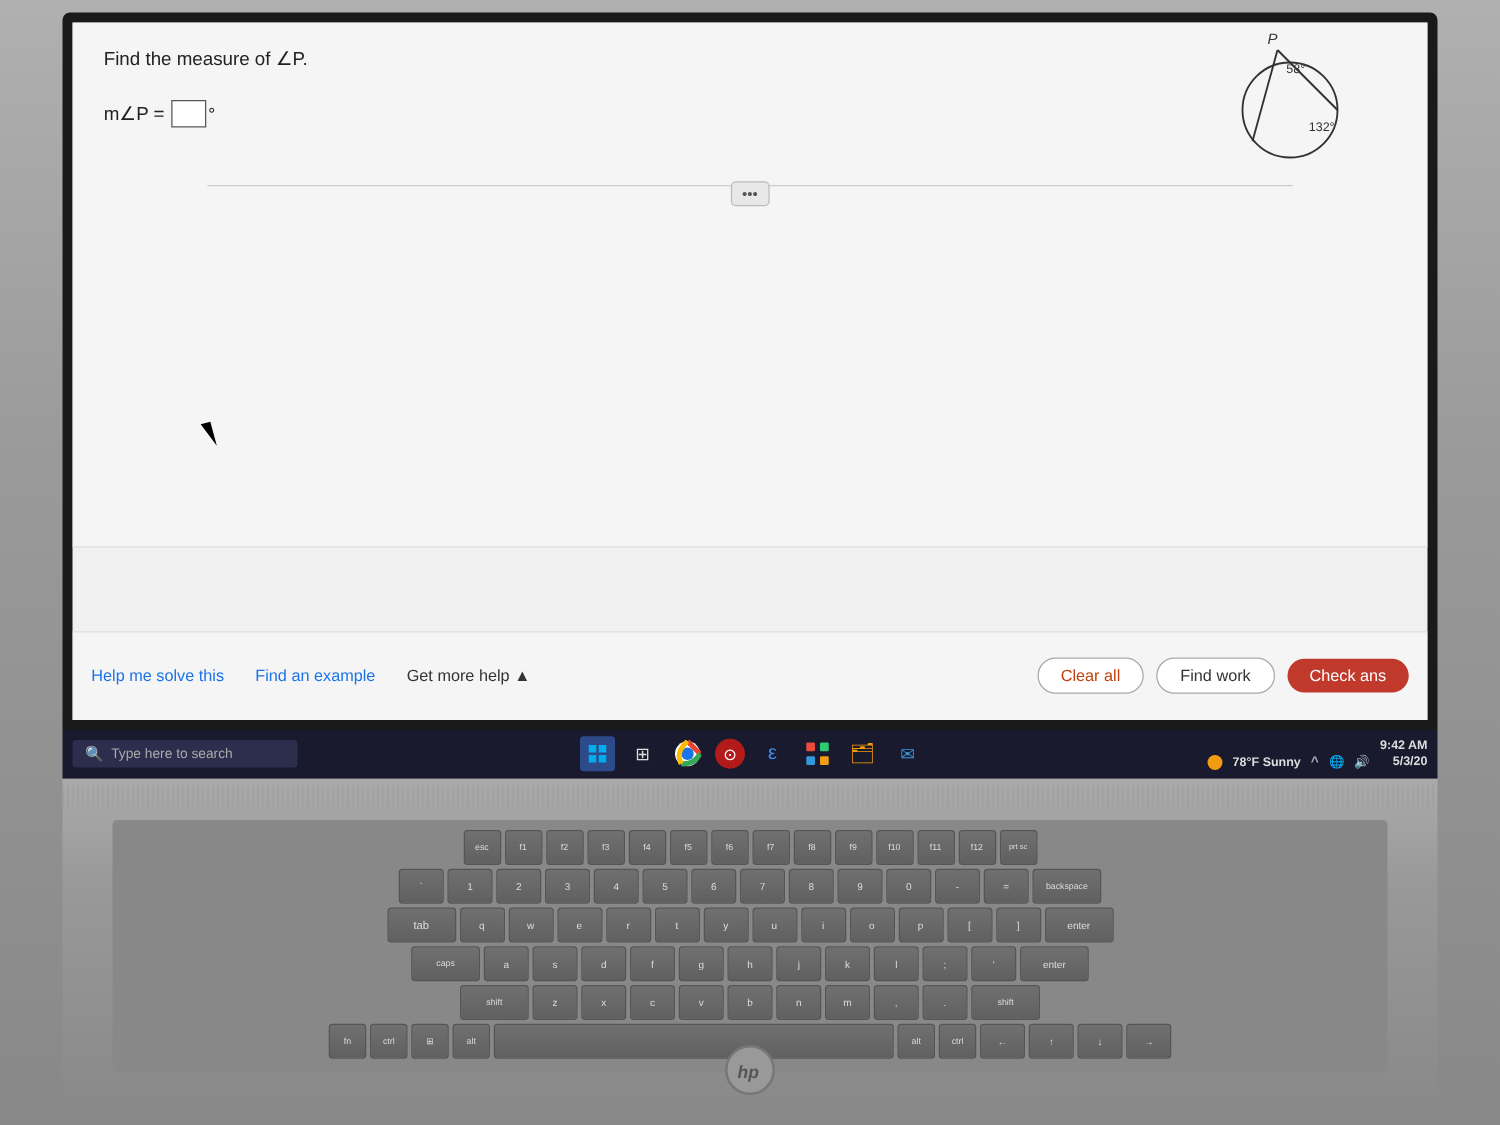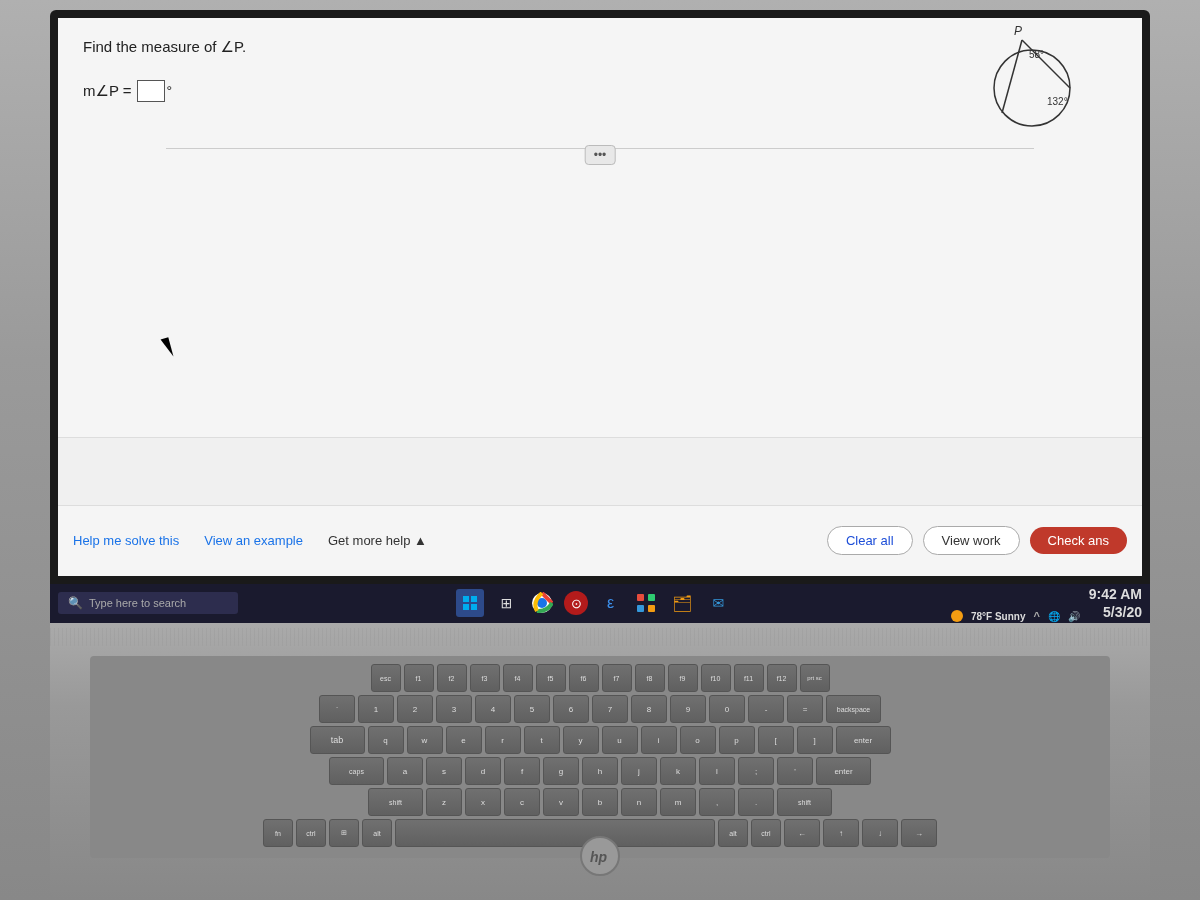--- a/index.html
+++ b/index.html
@@ -162,21 +162,21 @@
       gap: 10px;
     }
 
     .btn-clear {
       background: white;
       border: 1.5px solid #aaa;
       border-radius: 20px;
       padding: 6px 18px;
       font-size: 13px;
       cursor: pointer;
-      color: #1d4ed8;
+      color: #c2410c;
     }
 
     .btn-show-work {
       background: white;
       border: 1.5px solid #aaa;
       border-radius: 20px;
       padding: 6px 18px;
       font-size: 13px;
       cursor: pointer;
       color: #333;
@@ -239,21 +239,21 @@
     .taskbar-right {
       display: flex;
       align-items: flex-end;
       gap: 8px;
       margin-left: auto;
       font-weight: bold;
     }
 
     .taskbar-time {
       color: #ddd;
-      font-size: 14px;
+      font-size: 10px;
       text-align: right;
       line-height: 1.3;
     }
 
     .taskbar-weather {
       color: #ddd;
       font-size: 10px;
       display: flex;
       align-items: center;
       gap: 4px;
@@ -388,26 +388,26 @@
         <div class="cursor"></div>
 
         <div class="divider"></div>
         <div class="expand-dots">•••</div>
 
       </div>
 
       <div class="bottom-toolbar">
         <div class="toolbar-left">
           <a class="toolbar-link">Help me solve this</a>
-          <a class="toolbar-link">View an example</a>
+          <a class="toolbar-link">Find an example</a>
           <span class="toolbar-link-dark">Get more help ▲</span>
         </div>
         <div class="toolbar-right">
           <button class="btn-clear">Clear all</button>
-          <button class="btn-show-work">View work</button>
+          <button class="btn-show-work">Find work</button>
           <button class="btn-check">Check ans</button>
         </div>
       </div>
 
     </div>
   </div>
 
   <div class="taskbar">
 
     <div class="taskbar-search">

